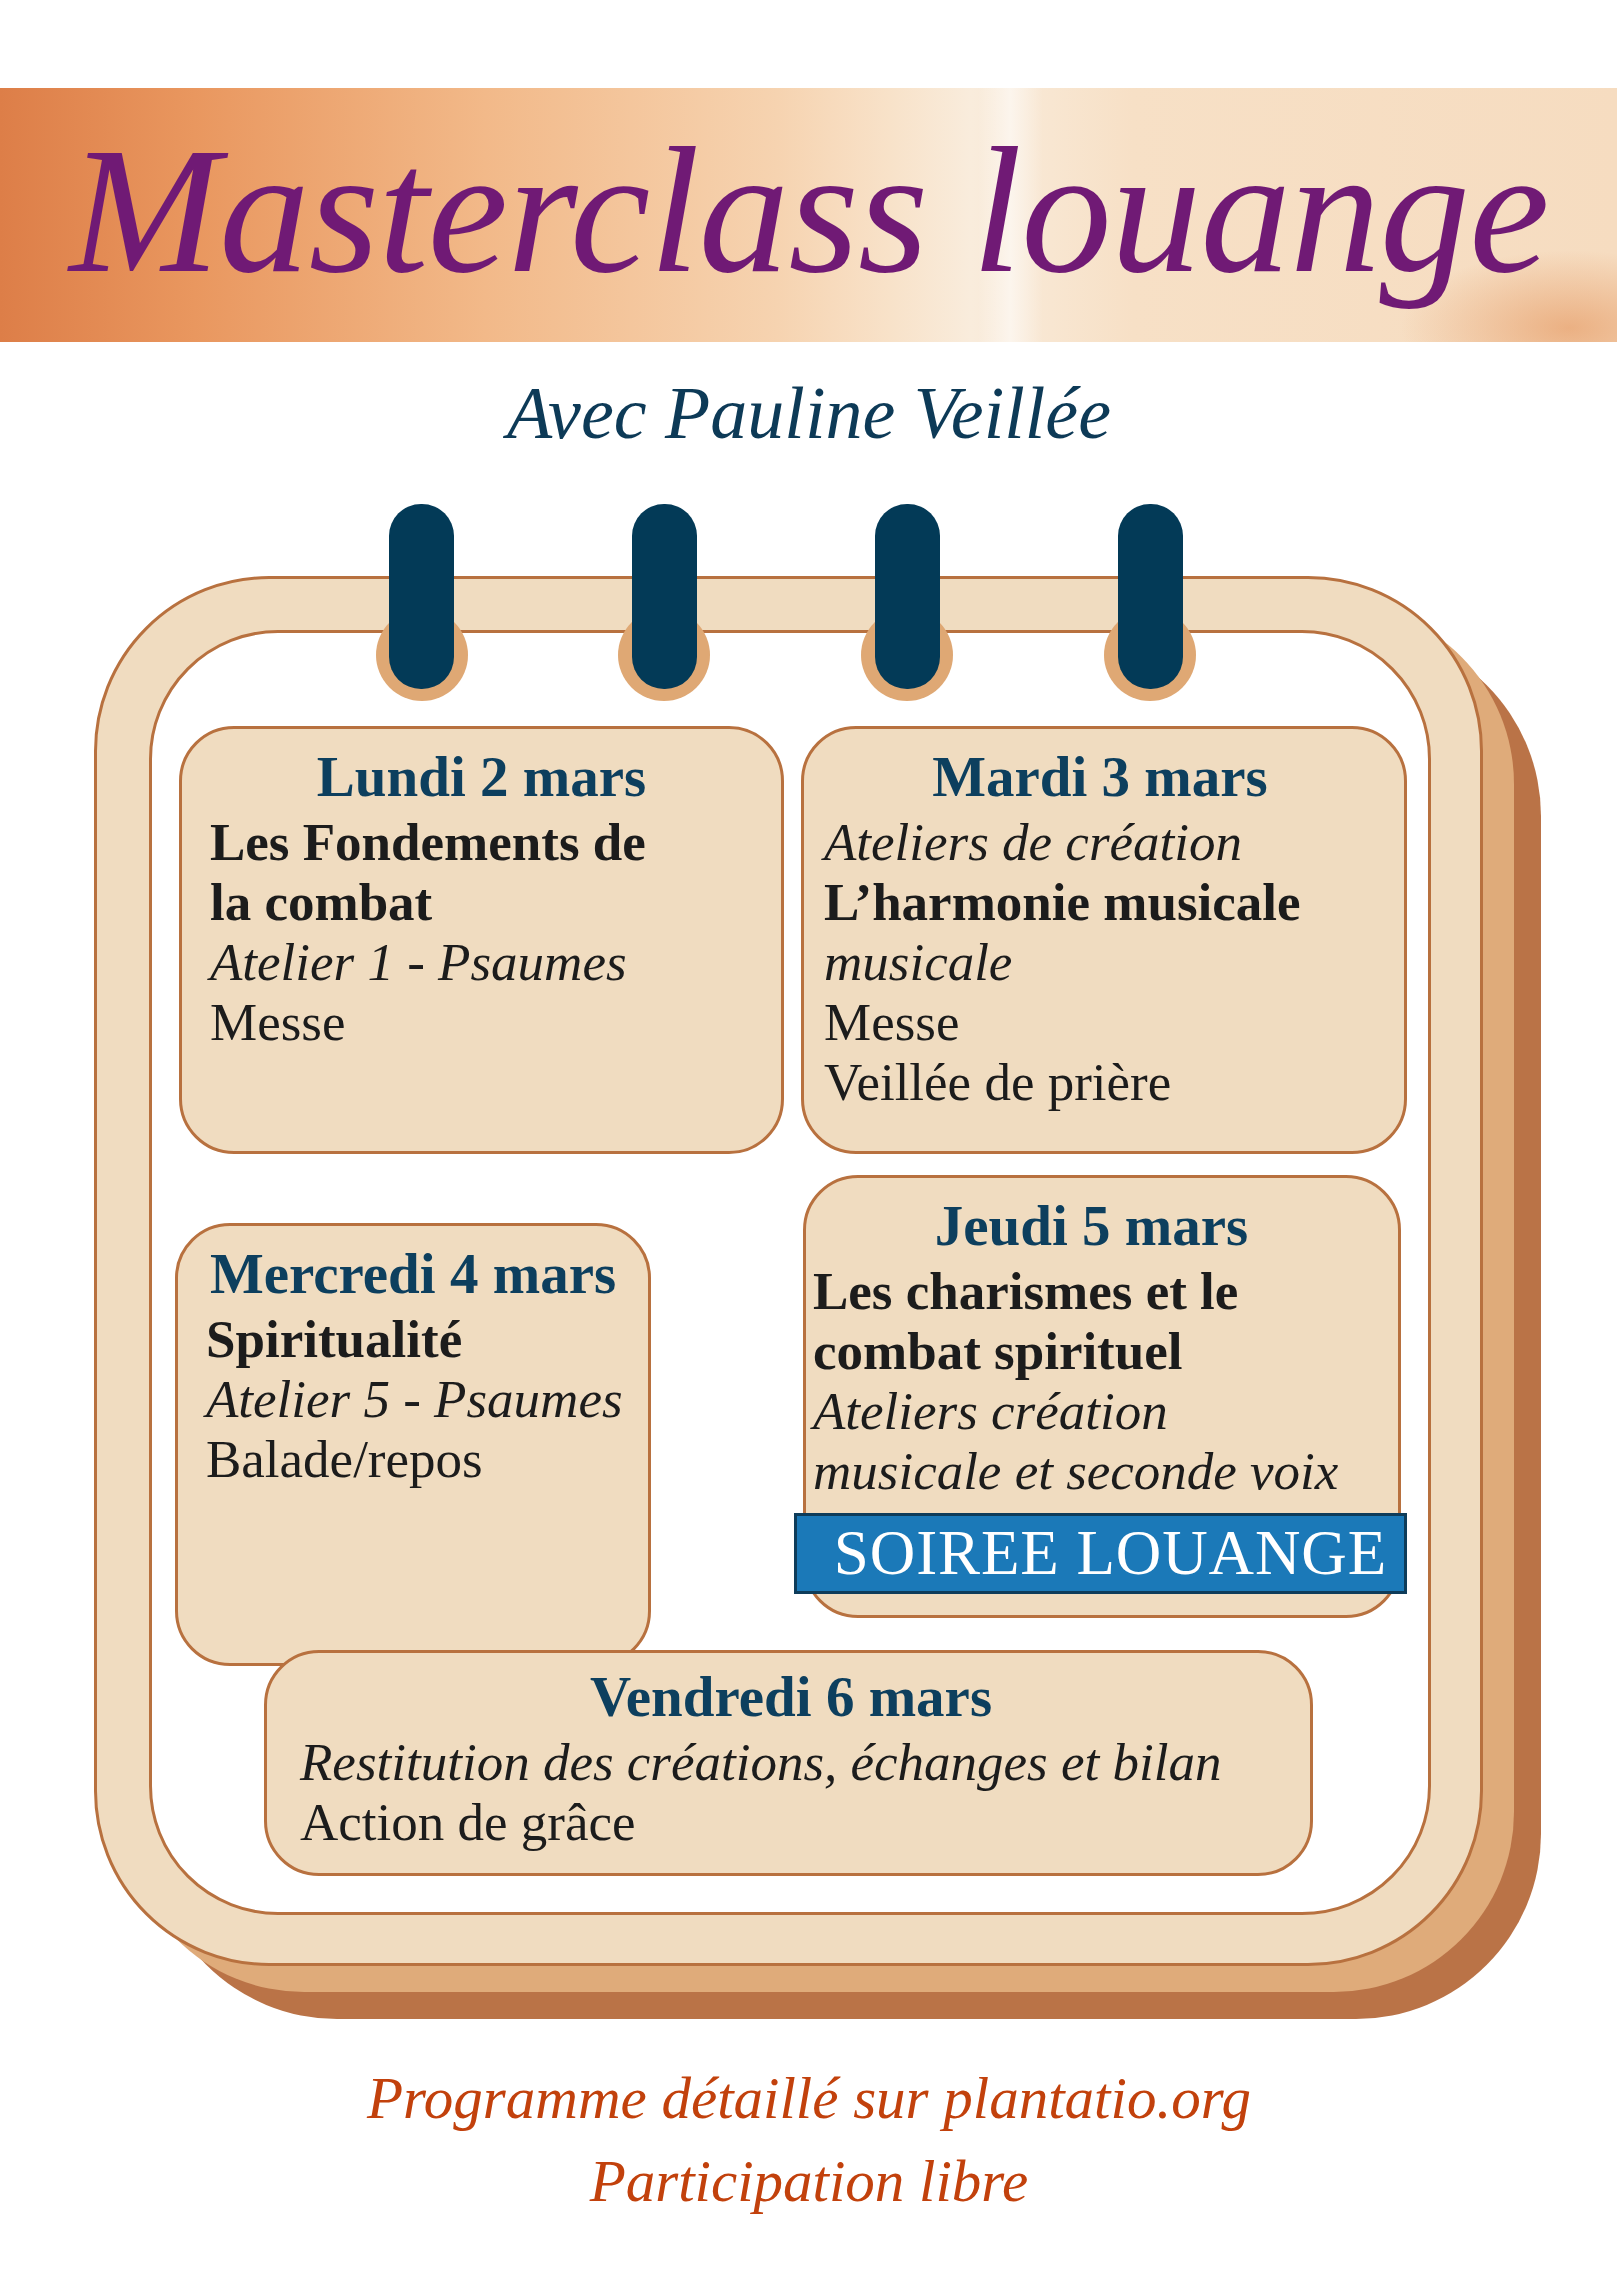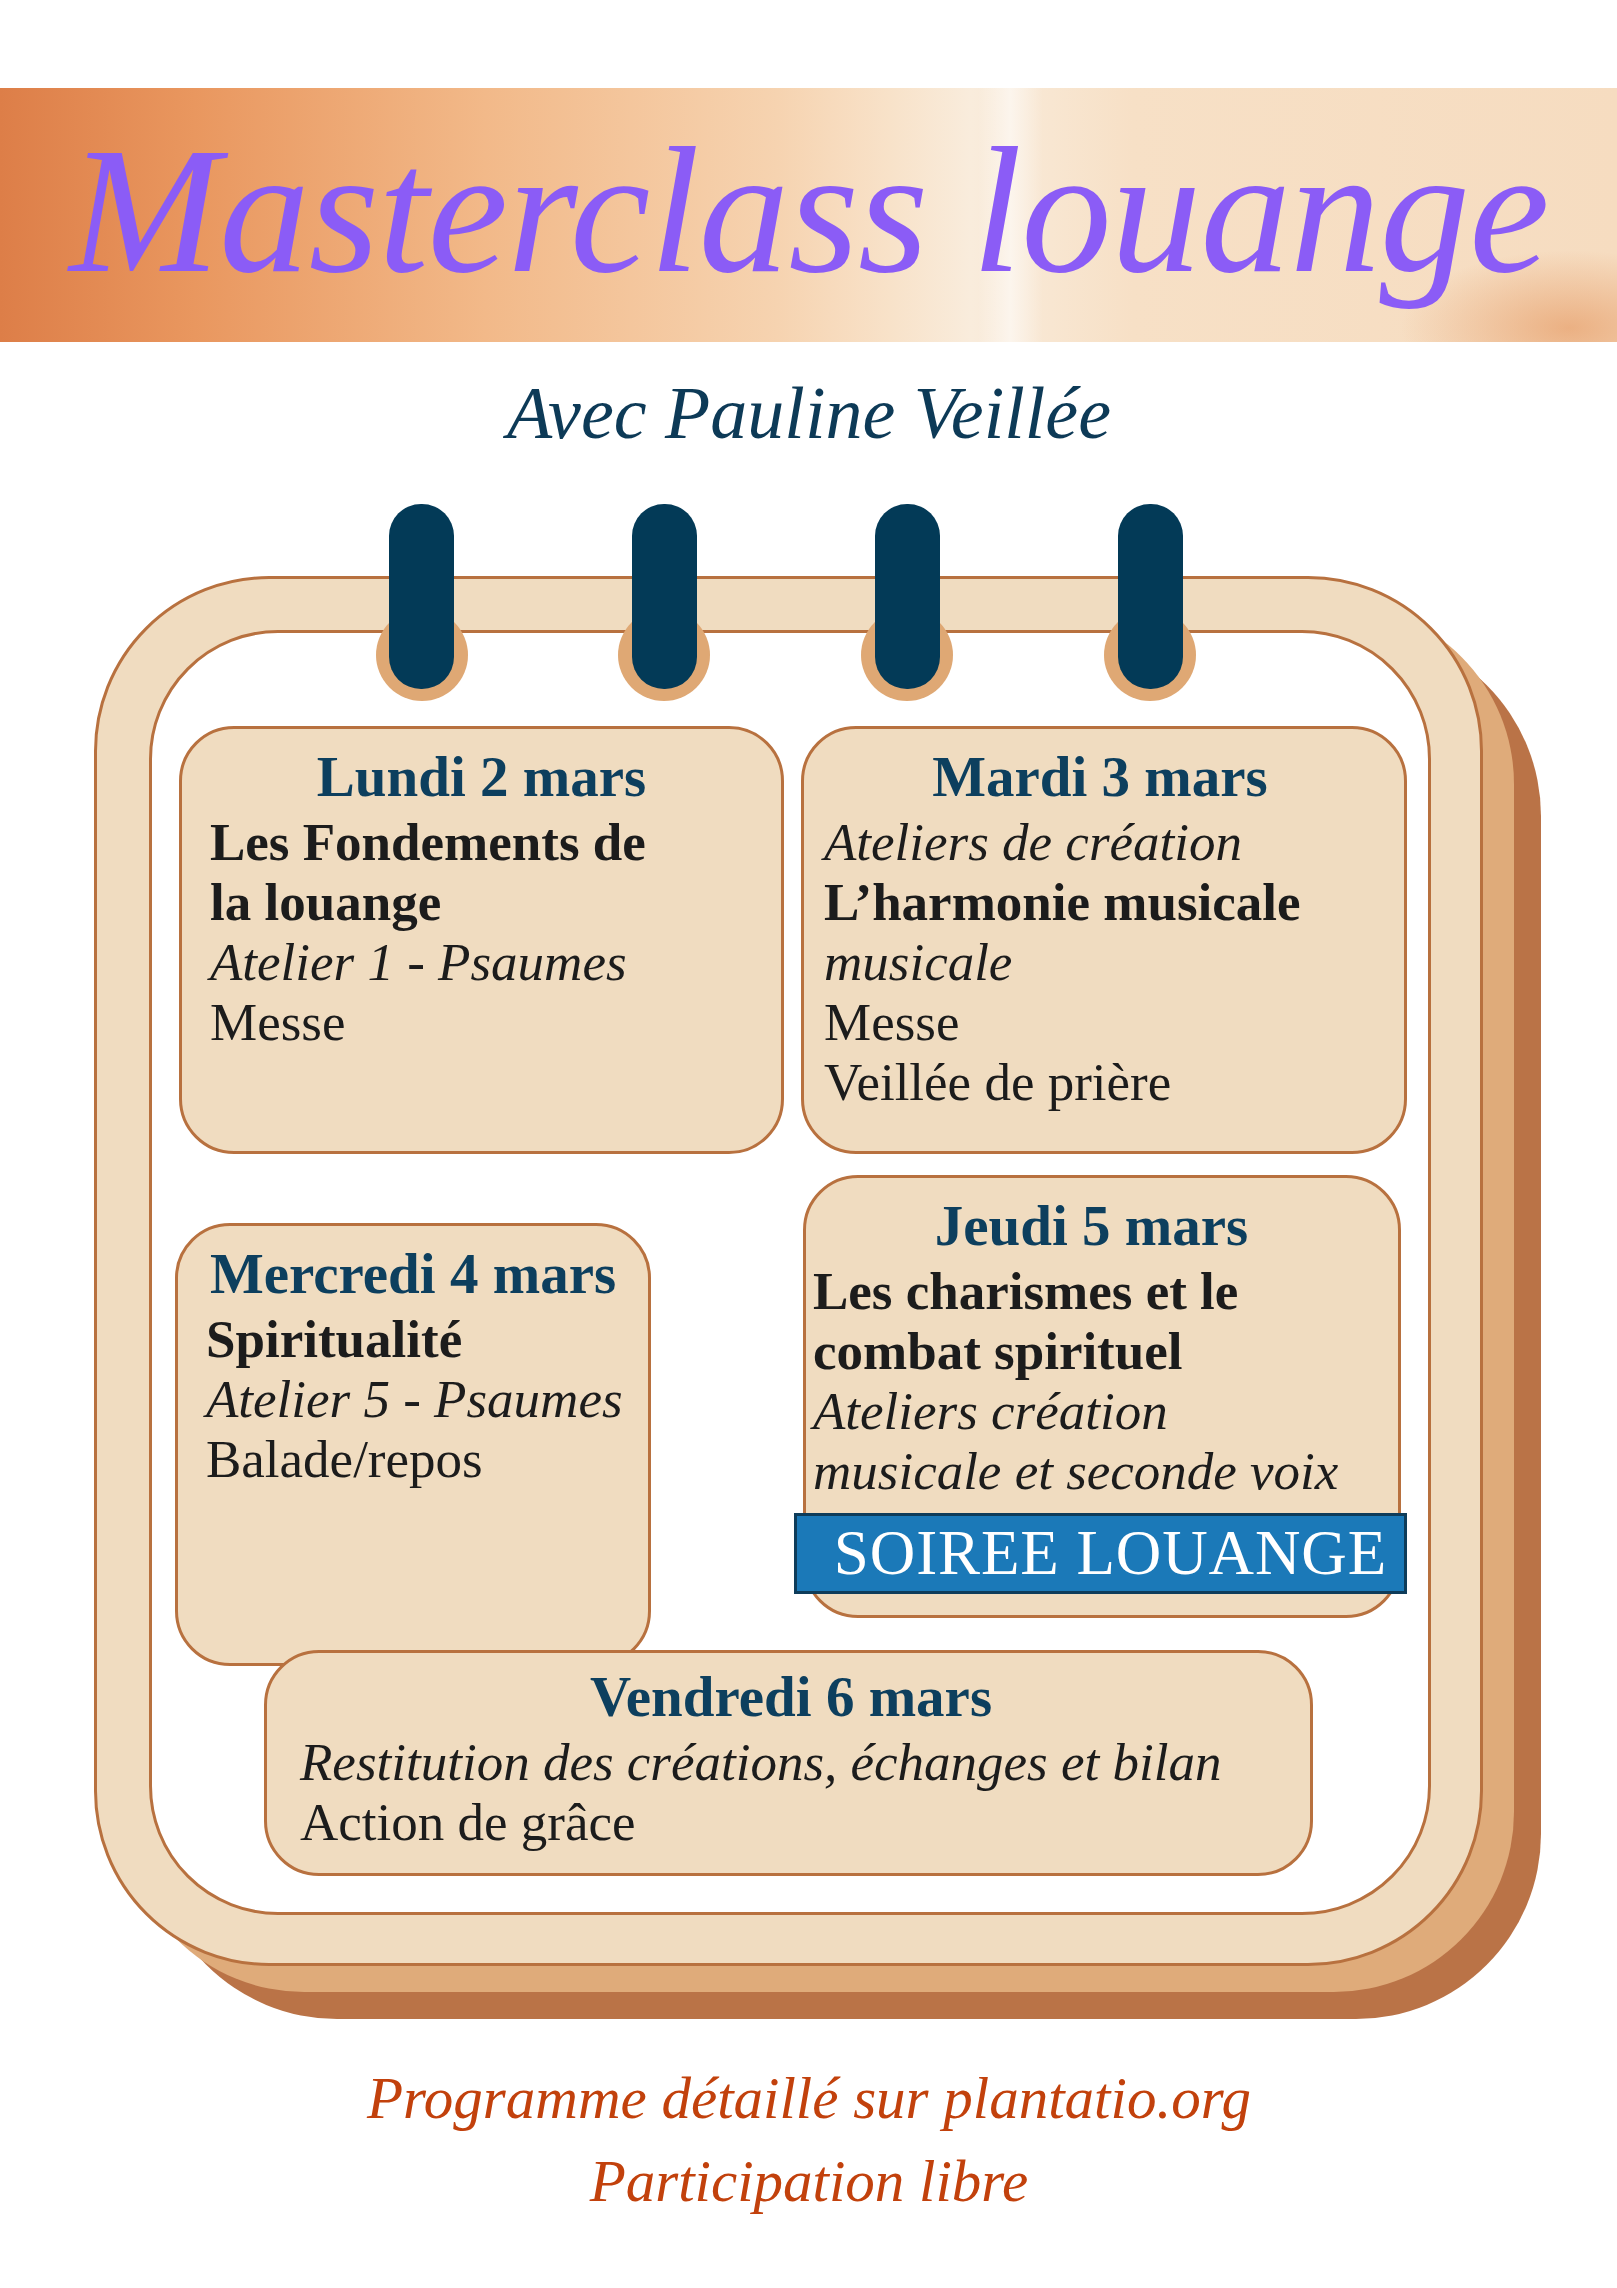--- a/index.html
+++ b/index.html
@@ -17,21 +17,21 @@
       radial-gradient(ellipse 240px 111px at 1569px 240px, rgba(226,140,80,0.55), rgba(226,140,80,0) 70%),
       linear-gradient(90deg, #dd7e48 0%, #e9975f 12%, #f2b989 30%, #f6d3b0 48%, #f8e2c9 55%, #f9ecdc 60%, #f7e0c6 70%, #f6dcc0 100%);
   }
   .banner-highlight {
     left: 978px; top: 88px; width: 65px; height: 254px;
     background: linear-gradient(90deg, rgba(255,255,255,0), rgba(255,255,255,0.55), rgba(255,255,255,0));
   }
   .title {
     left: 0; top: 109px; width: 1618px; text-align: center;
     font-style: italic; font-size: 181px; line-height: 203px;
-    color: #8b5cf6; letter-spacing: -0.9px; white-space: nowrap;
+    color: #701a75; letter-spacing: -0.9px; white-space: nowrap;
   }
   .subtitle {
     left: 0; top: 367px; width: 1618px; text-align: center;
     font-style: italic; font-size: 74px; line-height: 92px; color: #0d3a57;
     white-space: nowrap;
   }
 
   
   .layer3 {
     left: 152px; top: 631px; width: 1389px; height: 1388px;
@@ -104,21 +104,21 @@
 <div class="abs hole" style="left:861px"></div>
 <div class="abs hole" style="left:1104px"></div>
 <div class="abs ring" style="left:389px"></div>
 <div class="abs ring" style="left:632px"></div>
 <div class="abs ring" style="left:875px"></div>
 <div class="abs ring" style="left:1118px"></div>
 
 <div class="abs card" style="left:179px; top:726px; width:605px; height:428px;">
   <div class="card-title">Lundi 2 mars</div>
   <div class="line bold">Les Fondements de</div>
-  <div class="line bold">la louange</div>
+  <div class="line bold">la combat</div>
   <div class="line ital">Atelier 1 - Psaumes</div>
   <div class="line">Messe</div>
 </div>
 
 <div class="abs card" style="left:801px; top:726px; width:606px; height:428px; padding-left:20px;">
   <div class="card-title">Mardi 3 mars</div>
   <div class="line ital">Ateliers de création</div>
   <div class="line bold">L’harmonie musicale</div>
   <div class="line ital">musicale</div>
   <div class="line">Messe</div>

